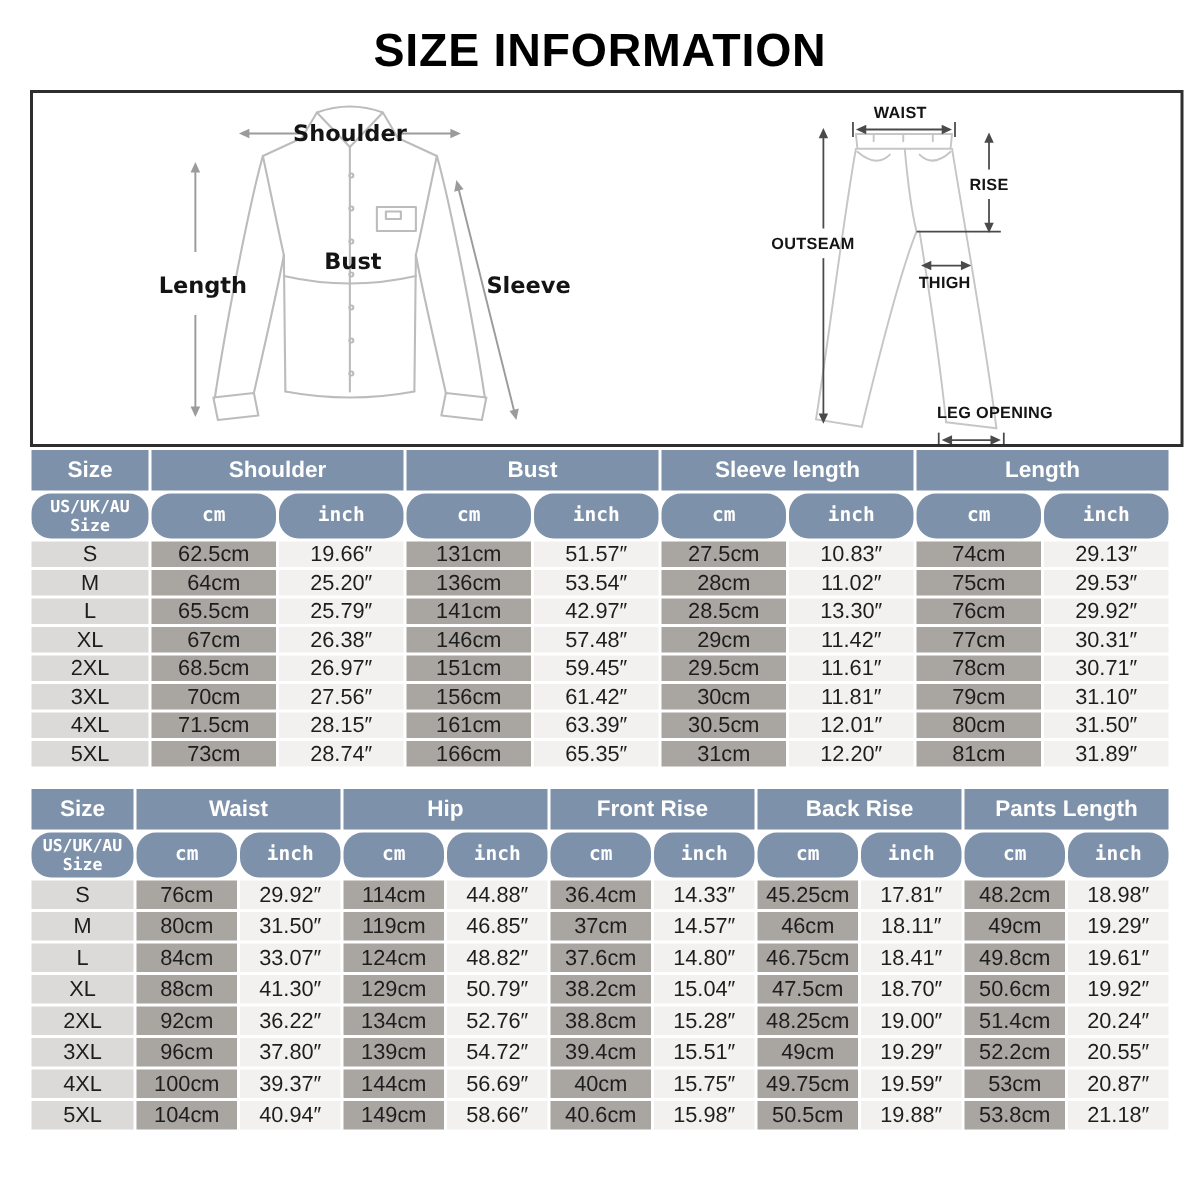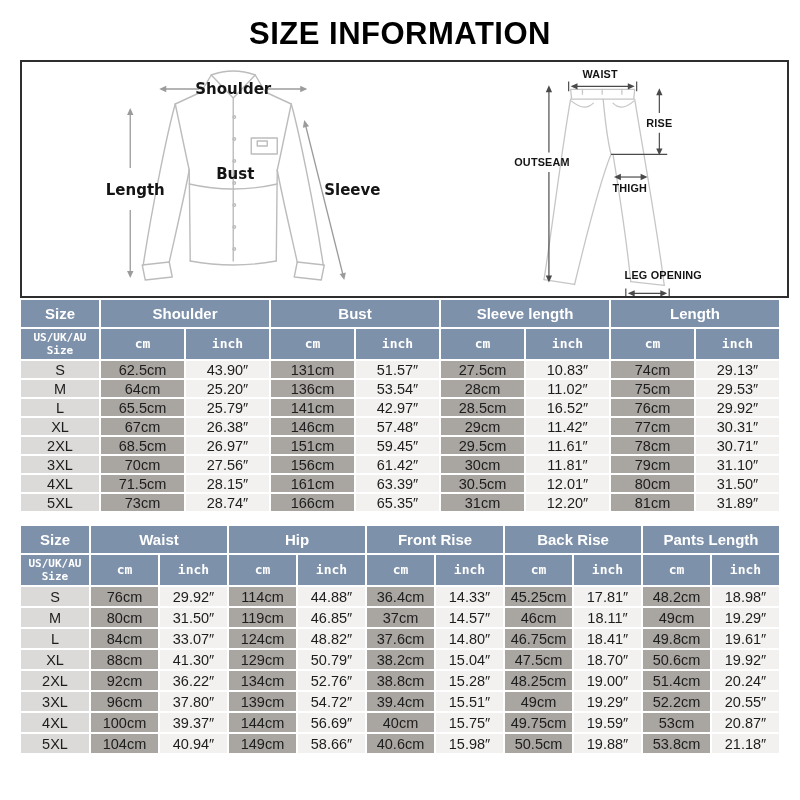--- a/index.html
+++ b/index.html
@@ -10,21 +10,21 @@
   .diagram-box{margin:0 11px 0 20px;height:234px;border:2px solid #2e2e2e;display:flex;background:#fff;}
   .diagram-box svg{width:50%;height:100%;display:block;}
   .note{margin:1px 0 2px 0;padding-left:2px;font-size:20px;letter-spacing:-0.6px;
         line-height:26px;white-space:nowrap;overflow:hidden;color:#000;}
   table.size-table{border-collapse:separate;border-spacing:2px;table-layout:fixed;
         width:762px;margin-left:19px;}
   table.size-table th.g{background:var(--header-bg,#7d91aa);color:#fff;
         font-family:"Liberation Sans",sans-serif;font-weight:bold;font-size:15px;height:27px;padding:0;}
   table.size-table th.s{background:var(--header-bg,#7d91aa);color:#fff;
         font-family:"DejaVu Sans Mono",monospace;font-weight:bold;font-size:13px;
-        height:30px;line-height:1.2;padding:0;}
+        height:30px;line-height:1.2;padding:0;border-radius:13px;}
   table.size-table th.s.first{font-size:11px;}
   table.size-table td{text-align:center;font-size:14.5px;padding:0;color:#1d1d1d;}
   table.t1 td{height:17px;}
   table.t2 td{height:19px;}
   td.cell-size{background:var(--size-bg,#dcdad8);font-size:15px;}
   td.cell-cm{background:var(--cm-bg,#a9a5a1);}
   td.cell-inch{background:var(--inch-bg,#f2f1ef);}
   table.t2{margin-top:11px;}
   .garment{stroke:#bcbcbc;stroke-width:1.4;fill:none;stroke-linecap:round;stroke-linejoin:round;}
   .garment2{stroke:#c6c6c6;stroke-width:1.3;fill:none;stroke-linecap:round;stroke-linejoin:round;}
@@ -176,21 +176,21 @@
           <th class="s">cm</th>
           <th class="s">inch</th>
           <th class="s">cm</th>
           <th class="s">inch</th>
         </tr>
       </thead>
       <tbody>
         <tr>
           <td class="cell-size">S</td>
           <td class="cell-cm">62.5cm</td>
-          <td class="cell-inch">43.90″</td>
+          <td class="cell-inch">19.66″</td>
           <td class="cell-cm">131cm</td>
           <td class="cell-inch">51.57″</td>
           <td class="cell-cm">27.5cm</td>
           <td class="cell-inch">10.83″</td>
           <td class="cell-cm">74cm</td>
           <td class="cell-inch">29.13″</td>
         </tr>
         <tr>
           <td class="cell-size">M</td>
           <td class="cell-cm">64cm</td>
@@ -202,21 +202,21 @@
           <td class="cell-cm">75cm</td>
           <td class="cell-inch">29.53″</td>
         </tr>
         <tr>
           <td class="cell-size">L</td>
           <td class="cell-cm">65.5cm</td>
           <td class="cell-inch">25.79″</td>
           <td class="cell-cm">141cm</td>
           <td class="cell-inch">42.97″</td>
           <td class="cell-cm">28.5cm</td>
-          <td class="cell-inch">16.52″</td>
+          <td class="cell-inch">13.30″</td>
           <td class="cell-cm">76cm</td>
           <td class="cell-inch">29.92″</td>
         </tr>
         <tr>
           <td class="cell-size">XL</td>
           <td class="cell-cm">67cm</td>
           <td class="cell-inch">26.38″</td>
           <td class="cell-cm">146cm</td>
           <td class="cell-inch">57.48″</td>
           <td class="cell-cm">29cm</td>

